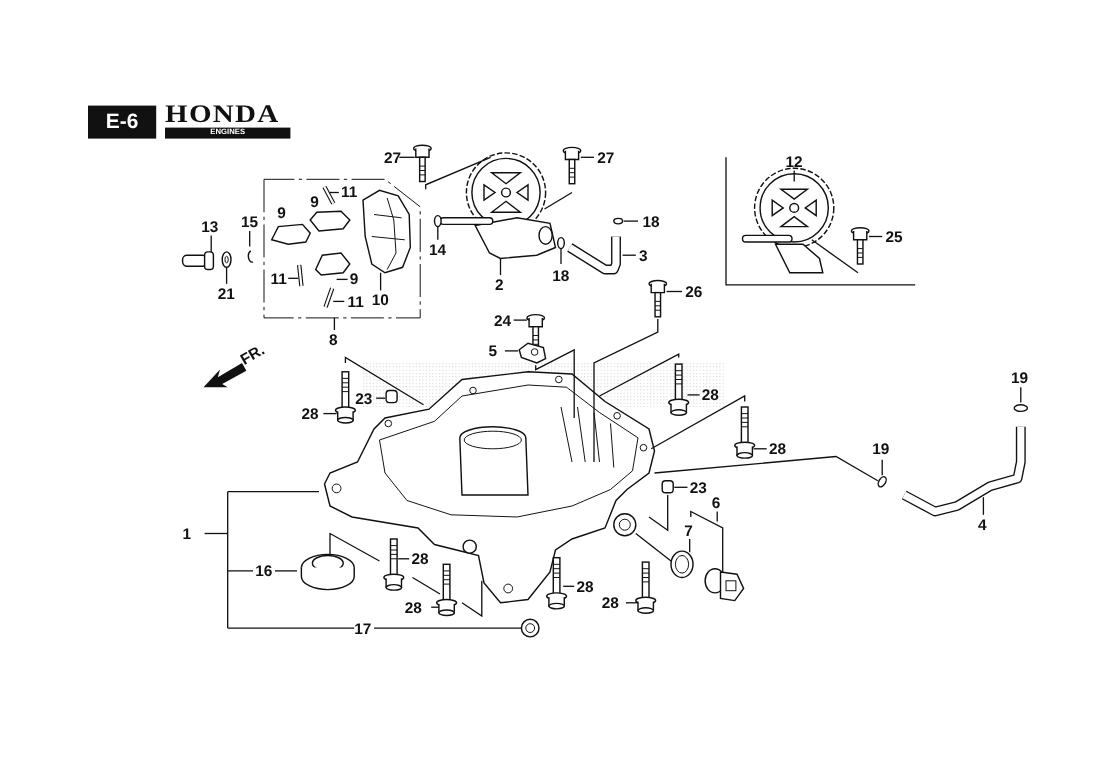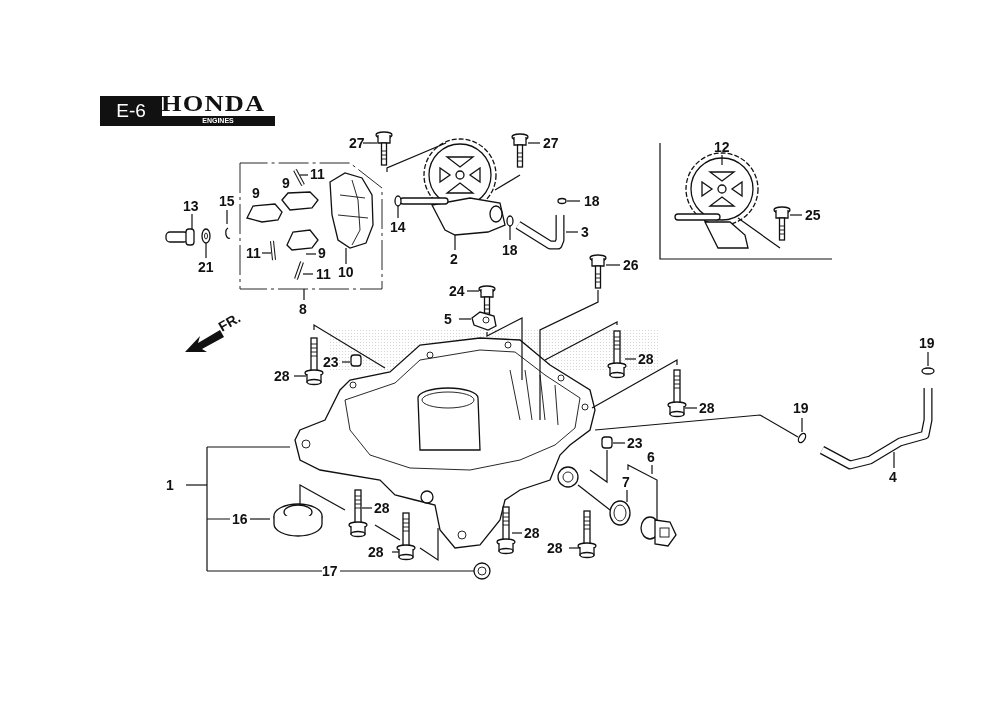--- a/index.html
+++ b/index.html
@@ -2,22 +2,22 @@
 <html><head>
 <meta charset="utf-8">
 <style>
   html,body{margin:0;padding:0;background:#fff;}
   body{width:1000px;height:707px;position:relative;overflow:hidden;font-family:"Liberation Sans",sans-serif;}
   #diagram{position:absolute;left:0;top:0;width:1000px;height:707px;}
   .lbl{font-family:"Liberation Sans",sans-serif;font-weight:bold;font-size:14px;fill:#111;}
   .ln{stroke:#111;stroke-width:1.2;fill:none;}
   .part{stroke:#111;stroke-width:1.3;fill:#fff;}
   .thin{stroke:#111;stroke-width:0.9;fill:none;}
-  .badge-box{position:absolute;left:80px;top:96px;width:62px;height:30px;background:#111;color:#fff;font-weight:normal;font-size:19px;display:flex;align-items:center;justify-content:center;font-family:"Liberation Sans",sans-serif;margin-left:20px;}
-  .brand{position:absolute;left:161px;top:93px;width:114px;}
+  .badge-box{position:absolute;left:80px;top:96px;width:62px;height:30px;background:#111;color:#fff;font-weight:bold;font-size:19px;display:flex;align-items:center;justify-content:center;font-family:"Liberation Sans",sans-serif;}
+  .brand{position:absolute;left:150px;top:93px;width:114px;}
   .brand-name{font-family:"Liberation Serif",serif;font-weight:bold;font-size:23px;letter-spacing:1px;color:#111;line-height:22px;transform:scaleX(1.15);transform-origin:left;display:block;}
   .brand-sub{display:block;background:#111;color:#fff;font-size:7px;font-weight:bold;text-align:center;height:10px;line-height:10px;margin-top:1px;}
 </style>
 </head>
 <body>
 
 <div class="badge-box">E-6</div>
 <div class="brand">
   <span class="brand-name">HONDA</span>
   <span class="brand-sub">ENGINES</span>

